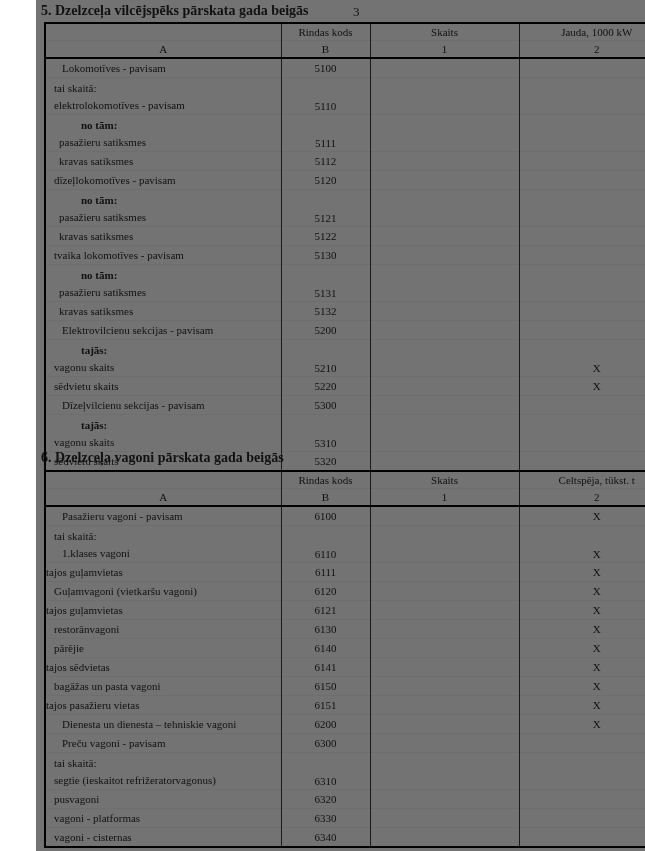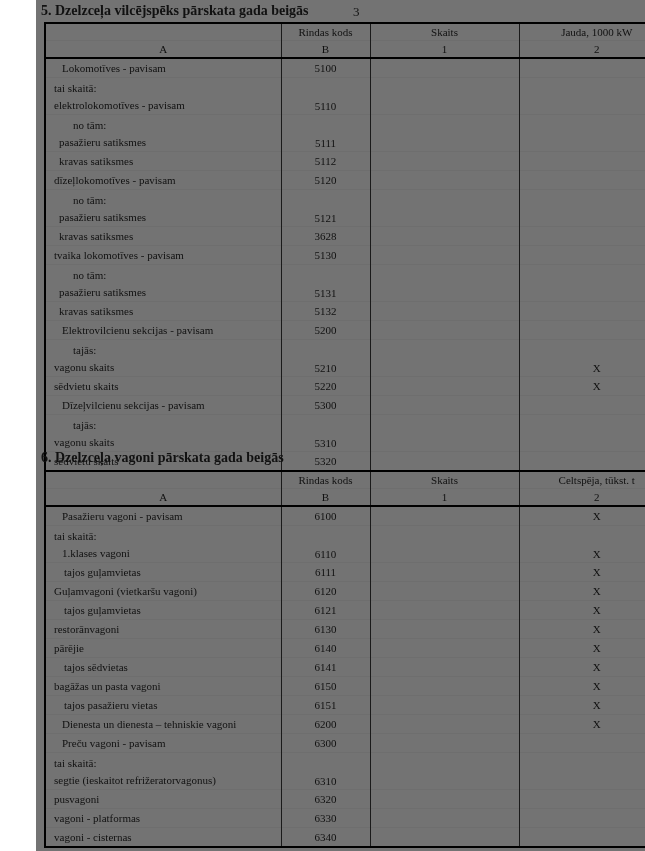--- a/index.html
+++ b/index.html
@@ -40,22 +40,22 @@
   tr.hdr2 td{height:16px;text-align:center;}
   tr.hdr2 td{border-bottom:2px solid #000;}
   tr.row td{height:18px;}
   tr.row.tall td{height:36px;vertical-align:bottom;}
   td.c-code,td.c-count,td.c-extra{text-align:center;}
   tr.row.tall td.c-code div,tr.row.tall td.c-count div,tr.row.tall td.c-extra div{padding-bottom:2px;}
   .glabel,.rlabel{line-height:17px;white-space:nowrap;}
   .ind0{padding-left:16px;}
   .ind1{padding-left:8px;}
   .ind2{padding-left:13px;}
-  .ind3{padding-left:18px;font-family:Liberation Serif, serif;}
-  .ind4{padding-left:27px;}
+  .ind3{font-family:Liberation Serif, serif;}
+  .ind4{padding-left:35px;font-weight:bold;}
 </style>
 </head>
 <body>
 
 <div class="page">
 
   <div class="sec-title" style="top:3px;">5. Dzelzceļa vilcējspēks pārskata gada beigās</div>
   <div class="page-num" style="top:4px;">3</div>
 
   <table class="form" style="top:22px;">
@@ -165,21 +165,21 @@
           </td>
           <td class="c-extra">
             <div></div>
           </td>
         </tr>
         <tr class="row">
           <td class="c-label">
             <div class="rlabel ind2">kravas satiksmes</div>
           </td>
           <td class="c-code">
-            <div>3628</div>
+            <div>5122</div>
           </td>
           <td class="c-count">
             <div></div>
           </td>
           <td class="c-extra">
             <div></div>
           </td>
         </tr>
         <tr class="row">
           <td class="c-label">

